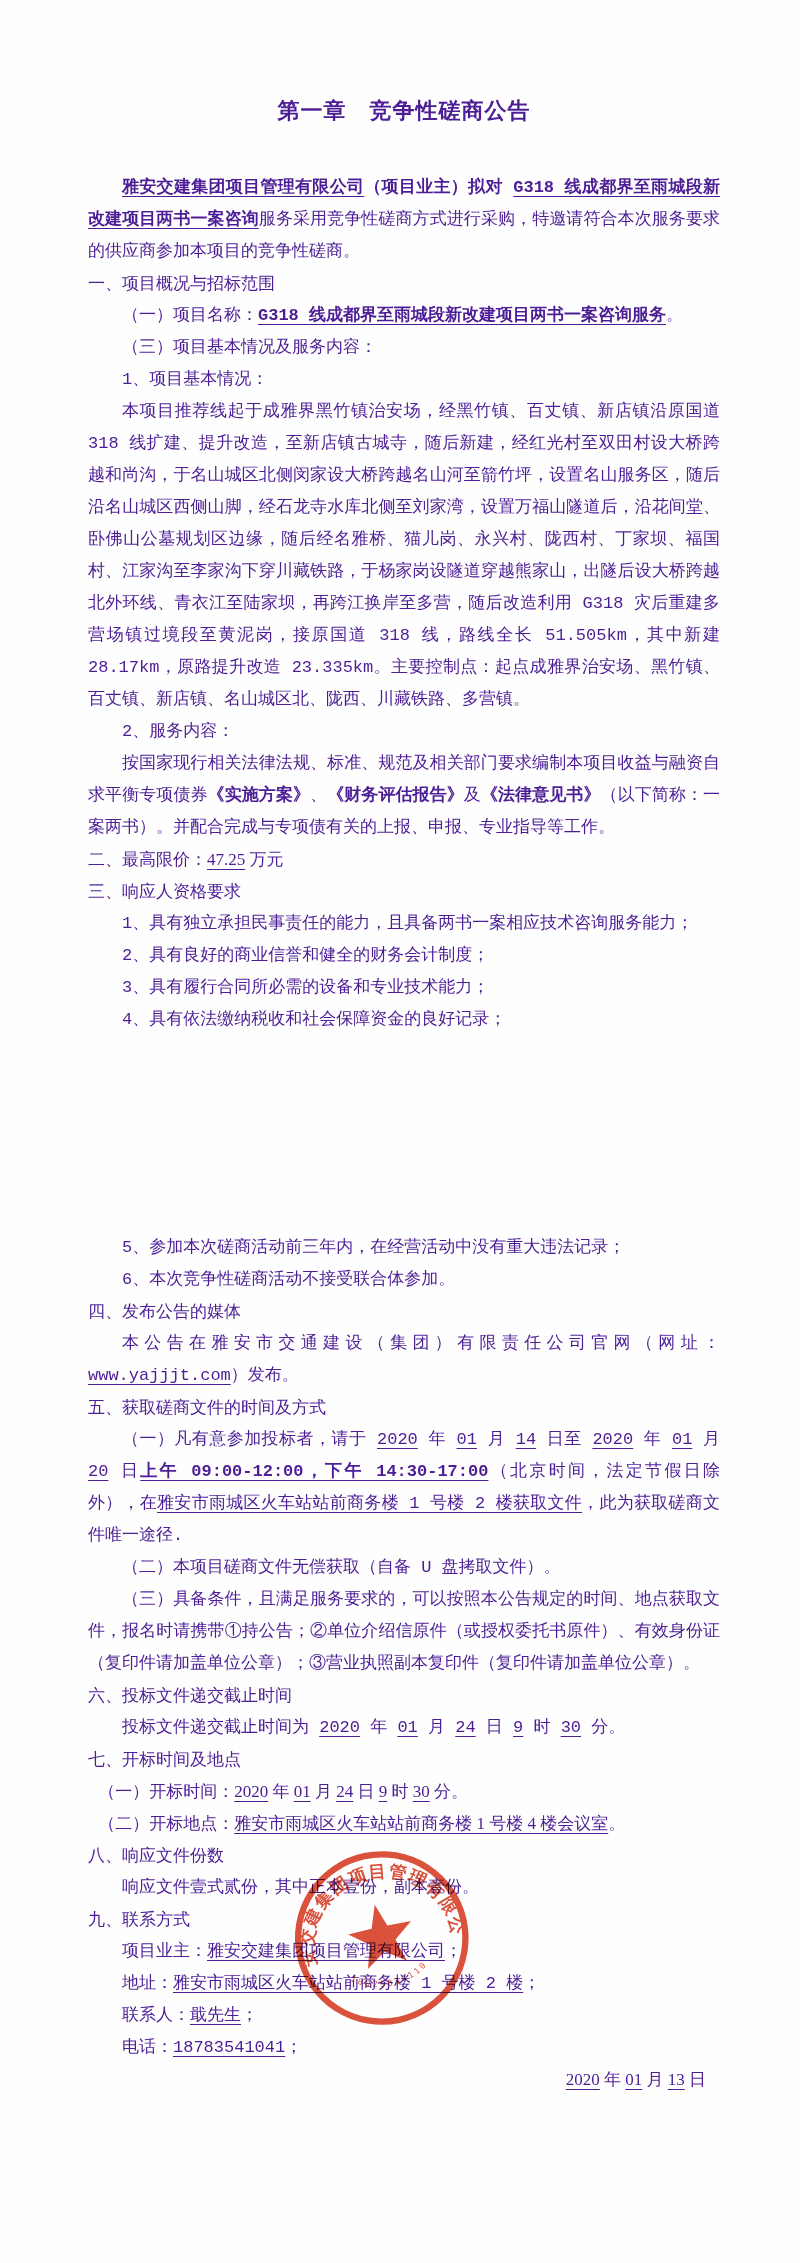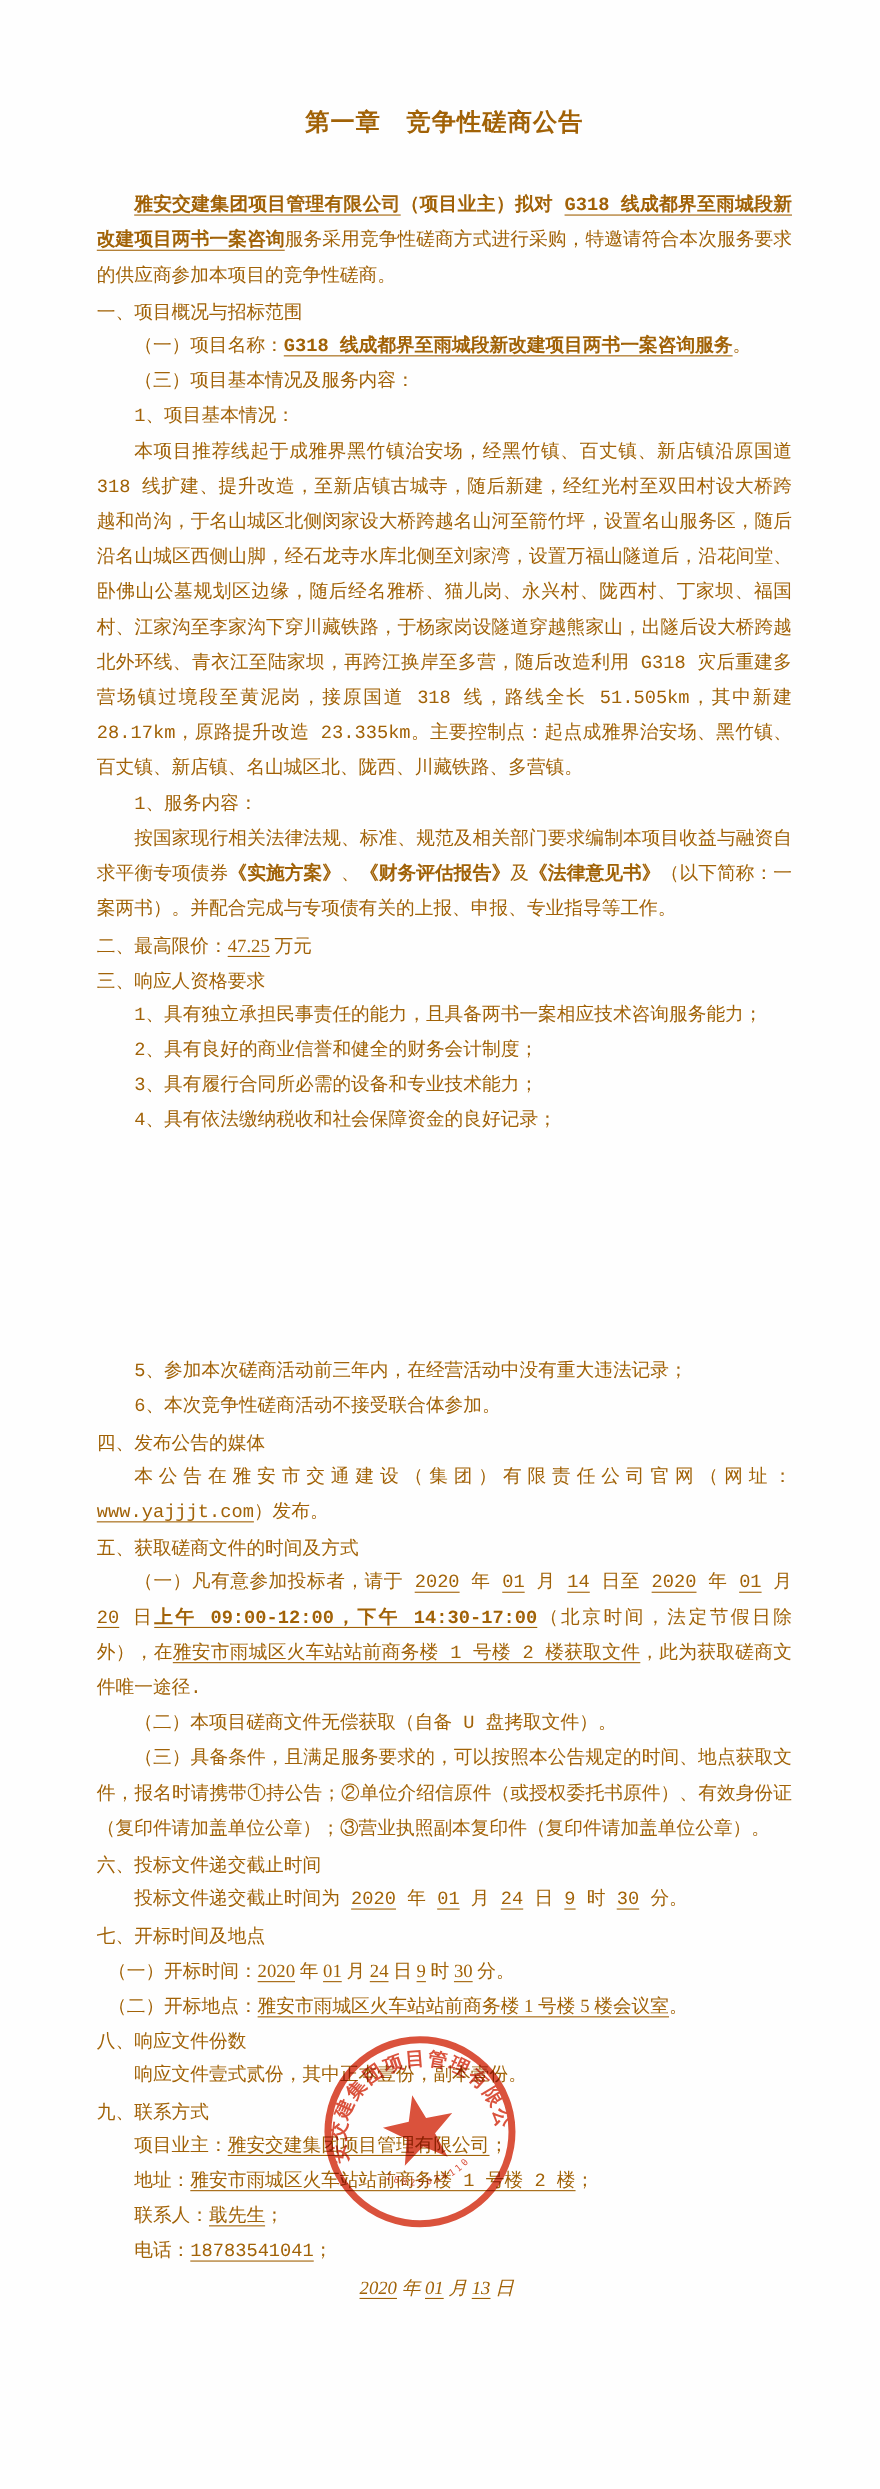--- a/index.html
+++ b/index.html
@@ -2,21 +2,21 @@
 <html lang="zh"><head>
 <meta charset="utf-8">
 <style>
   html,body{margin:0;padding:0;background:#ffffff;}
   .page{
     position:relative;
     width:800px;
     height:2263px;
     background:#fefefe;
     font-family:"Liberation Serif","DejaVu Serif",serif;
-    color:#a16207;
+    color:#4c1d95;
     overflow:hidden;
   }
   .content{
     position:absolute;
     left:88px;
     top:96px;
     width:632px;
   }
   .title{
     font-size:22px;
@@ -30,21 +30,21 @@
     font-size:17px;
     line-height:32px;
     text-align:justify;
   }
   .ind2{text-indent:2em;font-family:Liberation Mono, monospace;}
   .ind07{text-indent:0.6em;}
   .hd{font-weight:normal;}
   .b{font-weight:bold;}
   .u{text-decoration:underline;text-underline-offset:4px;text-decoration-thickness:1px;}
   .gap{height:196px;}
-  .date-line{text-align:center;padding-right:14px;font-style:italic;}
+  .date-line{text-align:right;padding-right:14px;}
   .stamp{
     position:absolute;
     left:292px;
     top:1849px;
     width:180px;
     height:180px;
     transform:rotate(-12deg);
     mix-blend-mode:multiply;
     opacity:0.88;
     pointer-events:none;
@@ -64,21 +64,21 @@
 
     <p class="ind2"><span>（一）项目名称：</span><span class="b u">G318 线成都界至雨城段新改建项目两书一案咨询服务</span><span>。</span></p>
 
 
     <p class="ind2">（三）项目基本情况及服务内容：</p>
 
     <p class="ind2">1、项目基本情况：</p>
 
     <p class="ind2">本项目推荐线起于成雅界黑竹镇治安场，经黑竹镇、百丈镇、新店镇沿原国道 318 线扩建、提升改造，至新店镇古城寺，随后新建，经红光村至双田村设大桥跨越和尚沟，于名山城区北侧闵家设大桥跨越名山河至箭竹坪，设置名山服务区，随后沿名山城区西侧山脚，经石龙寺水库北侧至刘家湾，设置万福山隧道后，沿花间堂、卧佛山公墓规划区边缘，随后经名雅桥、猫儿岗、永兴村、陇西村、丁家坝、福国村、江家沟至李家沟下穿川藏铁路，于杨家岗设隧道穿越熊家山，出隧后设大桥跨越北外环线、青衣江至陆家坝，再跨江换岸至多营，随后改造利用 G318 灾后重建多营场镇过境段至黄泥岗，接原国道 318 线，路线全长 51.505km，其中新建 28.17km，原路提升改造 23.335km。主要控制点：起点成雅界治安场、黑竹镇、百丈镇、新店镇、名山城区北、陇西、川藏铁路、多营镇。</p>
 
-    <p class="ind2">1、服务内容：</p>
+    <p class="ind2">2、服务内容：</p>
 
     <p class="ind2"><span>按国家现行相关法律法规、标准、规范及相关部门要求编制本项目收益与融资自求平衡专项债券</span><span class="b">《实施方案》</span><span>、</span><span class="b">《财务评估报告》</span><span>及</span><span class="b">《法律意见书》</span><span>（以下简称：一案两书）。并配合完成与专项债有关的上报、申报、专业指导等工作。</span></p>
 
     <p class="hd"><span>二、最高限价：</span><span class="u">47.25</span><span> 万元</span></p>
 
     <p class="hd">三、响应人资格要求</p>
 
     <p class="ind2">1、具有独立承担民事责任的能力，且具备两书一案相应技术咨询服务能力；</p>
     <p class="ind2">2、具有良好的商业信誉和健全的财务会计制度；</p>
     <p class="ind2">3、具有履行合同所必需的设备和专业技术能力；</p>
@@ -102,21 +102,21 @@
     <p class="ind2">（三）具备条件，且满足服务要求的，可以按照本公告规定的时间、地点获取文件，报名时请携带①持公告；②单位介绍信原件（或授权委托书原件）、有效身份证（复印件请加盖单位公章）；③营业执照副本复印件（复印件请加盖单位公章）。</p>
 
     <p class="hd">六、投标文件递交截止时间</p>
 
     <p class="ind2"><span>投标文件递交截止时间为 </span><span class="u">2020</span><span> 年 </span><span class="u">01</span><span> 月 </span><span class="u">24</span><span> 日 </span><span class="u">9</span><span> 时 </span><span class="u">30</span><span> 分。</span></p>
 
     <p class="hd">七、开标时间及地点</p>
 
     <p class="ind07"><span>（一）开标时间：</span><span class="u">2020</span><span> 年 </span><span class="u">01</span><span> 月 </span><span class="u">24</span><span> 日 </span><span class="u">9</span><span> 时 </span><span class="u">30</span><span> 分。</span></p>
 
-    <p class="ind07"><span>（二）开标地点：</span><span class="u">雅安市雨城区火车站站前商务楼 1 号楼 5 楼会议室</span><span>。</span></p>
+    <p class="ind07"><span>（二）开标地点：</span><span class="u">雅安市雨城区火车站站前商务楼 1 号楼 4 楼会议室</span><span>。</span></p>
 
     <p class="hd">八、响应文件份数</p>
 
     <p class="ind2">响应文件壹式贰份，其中正本壹份，副本壹份。</p>
 
     <p class="hd">九、联系方式</p>
 
     <p class="ind2"><span>项目业主：</span><span class="u">雅安交建集团项目管理有限公司</span><span>；</span></p>
 
     <p class="ind2"><span>地址：</span><span class="u">雅安市雨城区火车站站前商务楼 1 号楼 2 楼</span><span>；</span></p>

